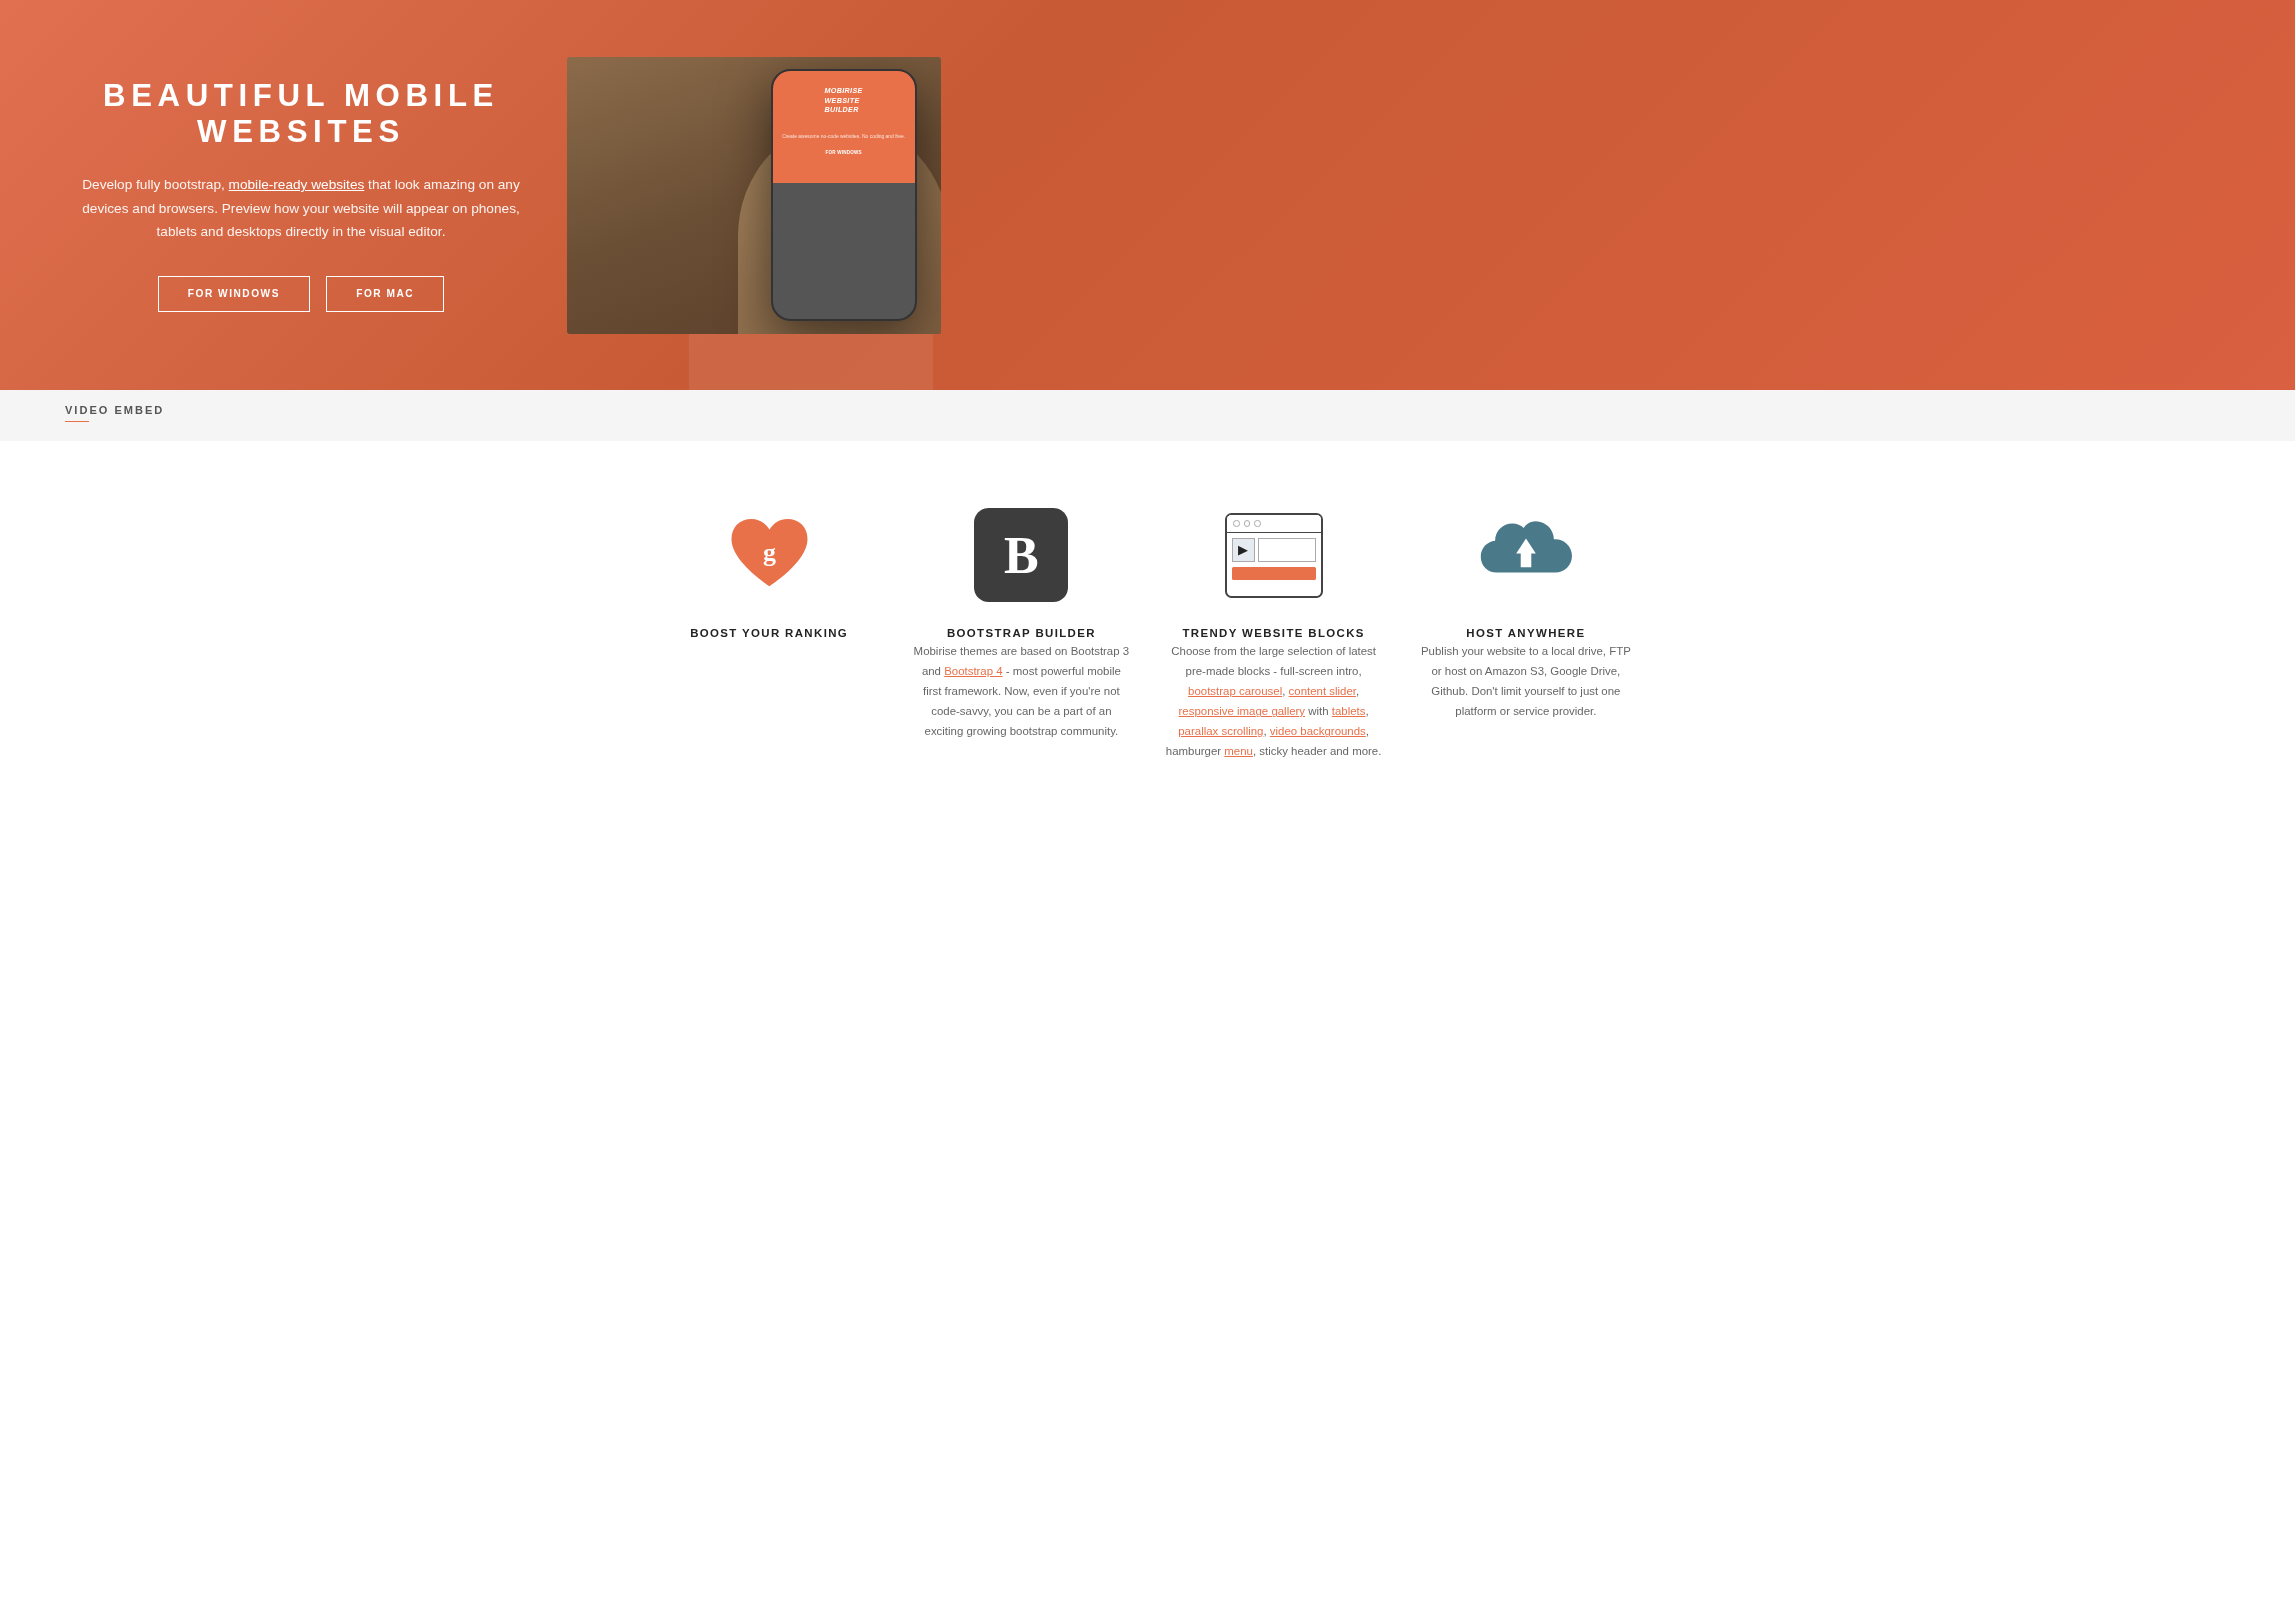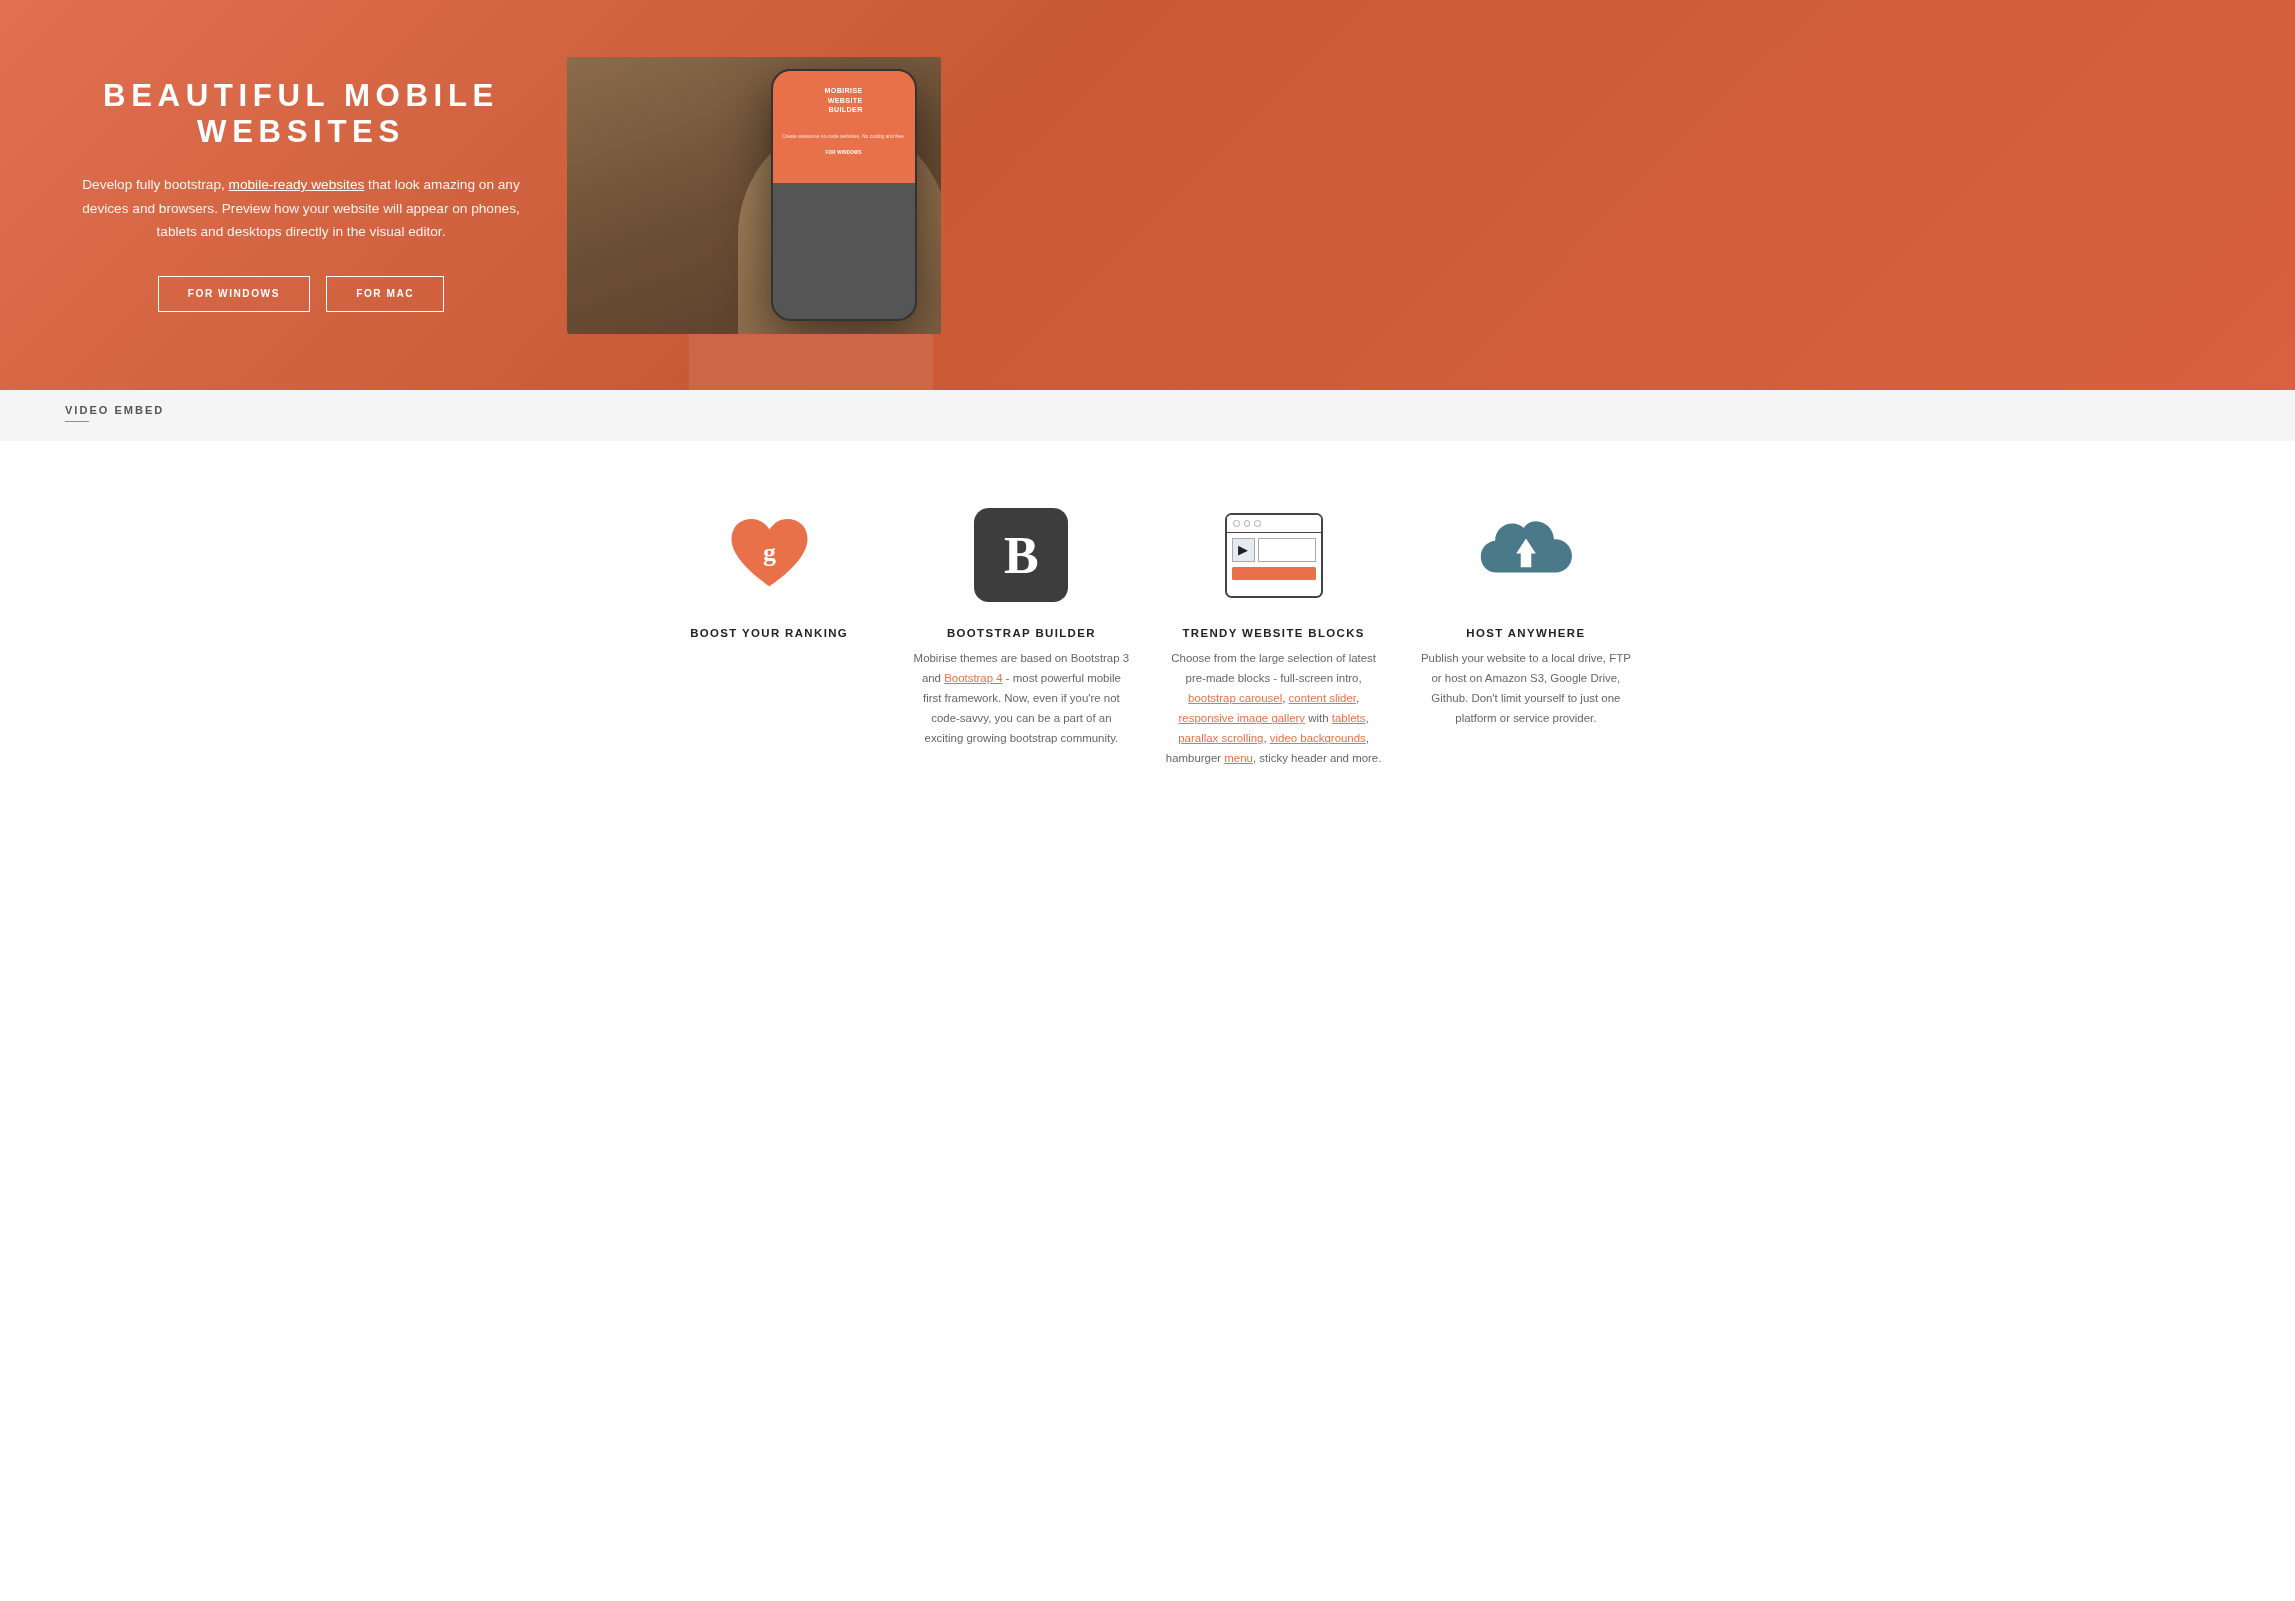--- a/index.html
+++ b/index.html
@@ -112,24 +112,25 @@
       background: linear-gradient(180deg, #e8714a 0%, #e8714a 45%, #555 45%, #555 100%);
       display: flex;
       flex-direction: column;
       align-items: center;
       padding: 16.3px 8.1px 8.1px;
     }
     .phone-screen-title {
       color: #fff;
       font-size: 0.55rem;
       font-weight: 700;
-      text-align: right;
+      text-align: left;
       line-height: 1.3;
       letter-spacing: 0.05em;
       margin-bottom: 19px;
+      font-style: italic;
     }
     .phone-screen-sub {
       color: rgba(255,255,255,0.8);
       font-size: 0.38rem;
       text-align: center;
       line-height: 1.4;
       margin-bottom: 6.5px;
     }
     .phone-btn {
       background: #e8714a;
@@ -209,21 +210,21 @@
       display: flex;
       align-items: center;
       justify-content: center;
     }
     .feature-title {
       font-size: 0.88rem;
       font-weight: 700;
       letter-spacing: 0.12em;
       text-transform: uppercase;
       color: #222;
-      margin-bottom: 9px;
+      margin-bottom: 2px;
     }
     .feature-desc {
       font-size: 0.88rem;
       line-height: 1.75;
       color: #666;
     }
     .feature-desc a {
       color: #e8714a;
       text-decoration: underline;
     }

